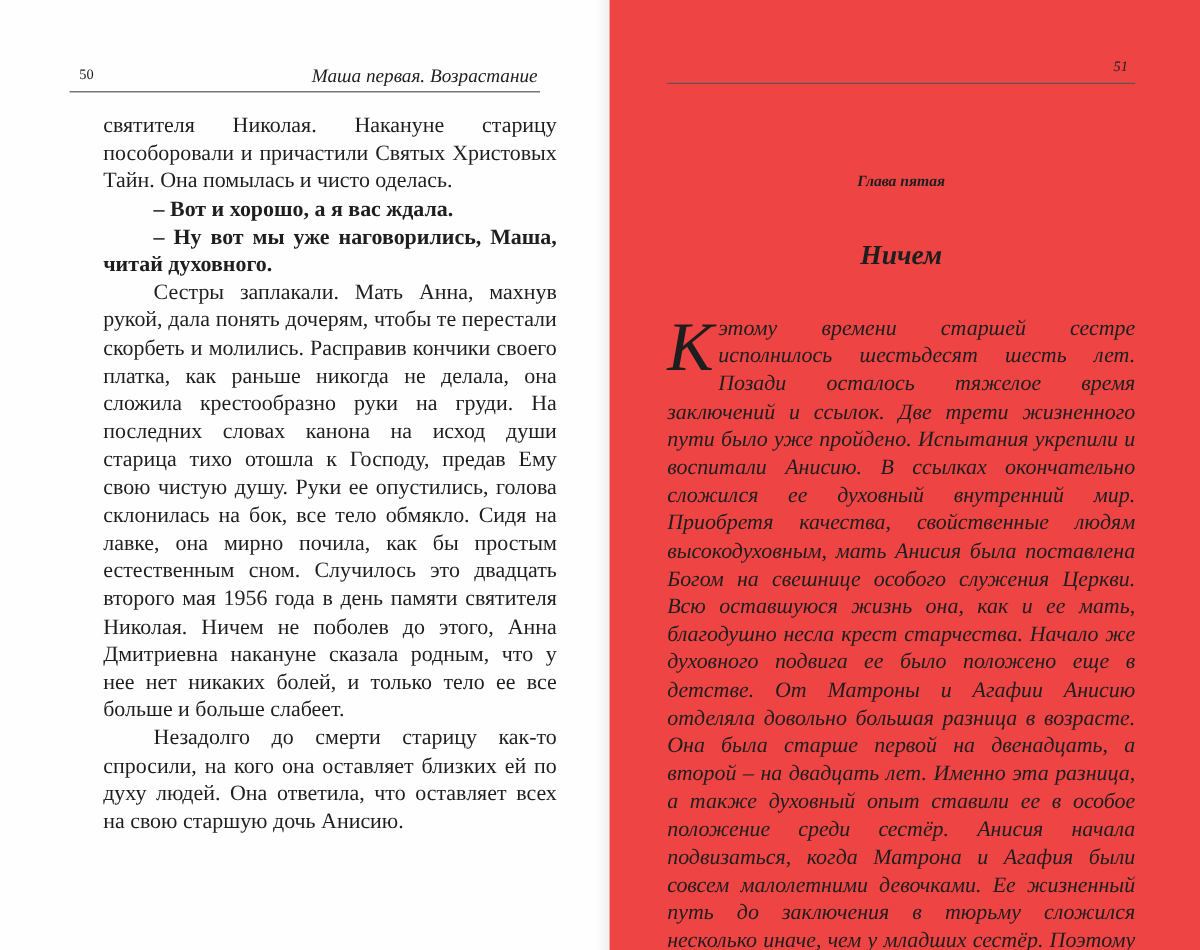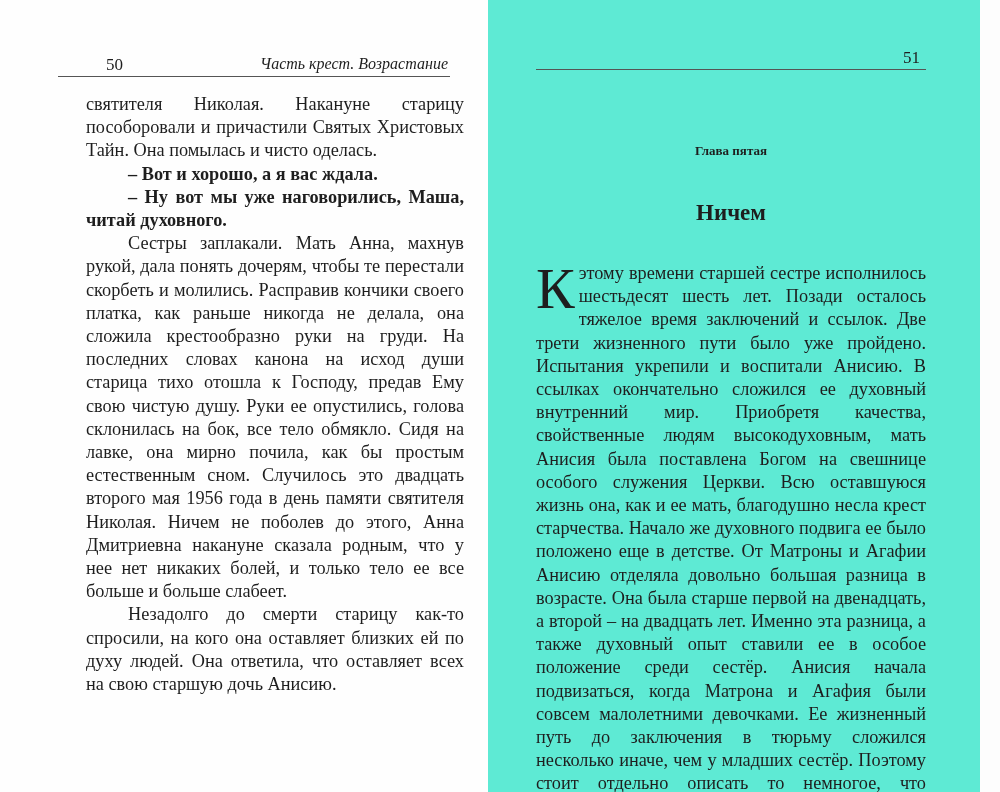--- a/index.html
+++ b/index.html
@@ -1,26 +1,26 @@
 <!DOCTYPE html>
 <html><head>
 <meta charset="utf-8">
 <style>
   html, body { margin:0; padding:0; }
   body { width:1000px; height:792px; background:#fdfdfd; position:relative; overflow:hidden;
          font-family:"Liberation Serif","DejaVu Serif",serif; color:#1e1e1e; }
   .page { position:absolute; top:0; height:792px; }
   .page.left { left:0; width:508px; background:#fefefe; }
-  .page.right { left:488px; width:492px; background:#5eead4; }
+  .page.right { left:508px; width:492px; background:#ef4444;font-style:italic; }
   .gutter { position:absolute; left:496px; top:0; width:24px; height:792px;
             background:linear-gradient(to right, rgba(0,0,0,0) 0%, rgba(0,0,0,0.05) 45%, rgba(0,0,0,0.08) 55%, rgba(0,0,0,0) 100%); }
   .running-head { position:absolute; font-size:17px; }
   .left .running-head { left:58px; top:54px; width:392px; height:22px; border-bottom:1.5px solid #555; }
   .right .running-head { left:48px; top:47px; width:390px; height:22px; border-bottom:1.5px solid #555; }
-  .pgnum { position:absolute; top:1px; font-size:17px;margin-left:40px; }
+  .pgnum { position:absolute; top:1px; font-size:12px; }
   .left .pgnum { left:8px; }
   .right .pgnum { right:6px; }
   .section-title { position:absolute; right:2px; top:1px; font-style:italic; font-size:16px; }
   .body-text { position:absolute; font-size:18.3px; line-height:23.2px; text-align:justify; }
   .left .body-text { left:86px; top:93px; width:378px; }
   .right .body-text { left:48px; top:262px; width:390px; }
   .body-text p { margin:0; text-indent:0; }
   .body-text p.ind { text-indent:42px; }
   .body-text p.dash { text-indent:42px;font-weight:bold; }
   .chapter-label { position:absolute; left:48px; width:390px; top:143px; text-align:center;
@@ -28,21 +28,21 @@
   .chapter-title { position:absolute; left:48px; width:390px; top:200px; text-align:center;
                    font-weight:bold; font-size:23px; }
   .dropcap { float:left; font-size:58px; line-height:46px; margin:2px 4px 0 0; padding-top:2px; }
 </style>
 </head>
 <body>
 
 <div class="page left">
   <div class="running-head">
     <span class="pgnum">50</span>
-    <span class="section-title">Часть крест. Возрастание</span>
+    <span class="section-title">Маша первая. Возрастание</span>
   </div>
   <div class="body-text">
     <p>святителя Николая. Накануне старицу пособоровали и причастили Святых Христовых Тайн. Она помылась и чисто оделась.</p>
     <p class="dash">– Вот и хорошо, а я вас ждала.</p>
     <p class="dash">– Ну вот мы уже наговорились, Маша, читай духовного.</p>
     <p class="ind">Сестры заплакали. Мать Анна, махнув рукой, дала понять дочерям, чтобы те перестали скорбеть и молились. Расправив кончики своего платка, как раньше никогда не делала, она сложила крестообразно руки на груди. На последних словах канона на исход души старица тихо отошла к Господу, предав Ему свою чистую душу. Руки ее опустились, голова склонилась на бок, все тело обмякло. Сидя на лавке, она мирно почила, как бы простым естественным сном. Случилось это двадцать второго мая 1956 года в день памяти святителя Николая. Ничем не поболев до этого, Анна Дмитриевна накануне сказала родным, что у нее нет никаких болей, и только тело ее все больше и больше слабеет.</p>
     <p class="ind">Незадолго до смерти старицу как-то спросили, на кого она оставляет близких ей по духу людей. Она ответила, что оставляет всех на свою старшую дочь Анисию.</p>
   </div>
 </div>
 

